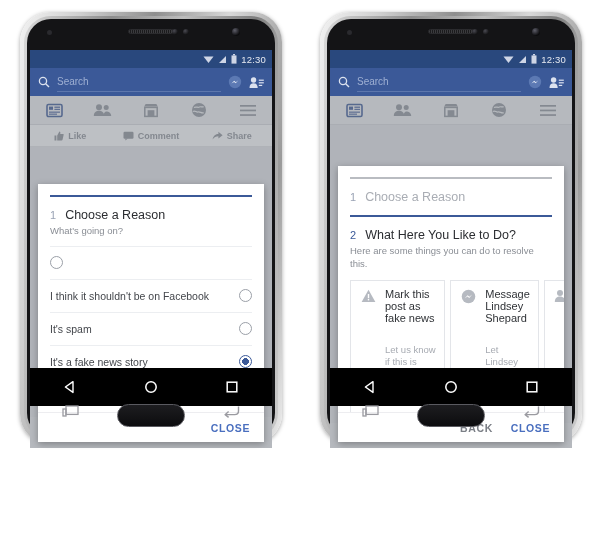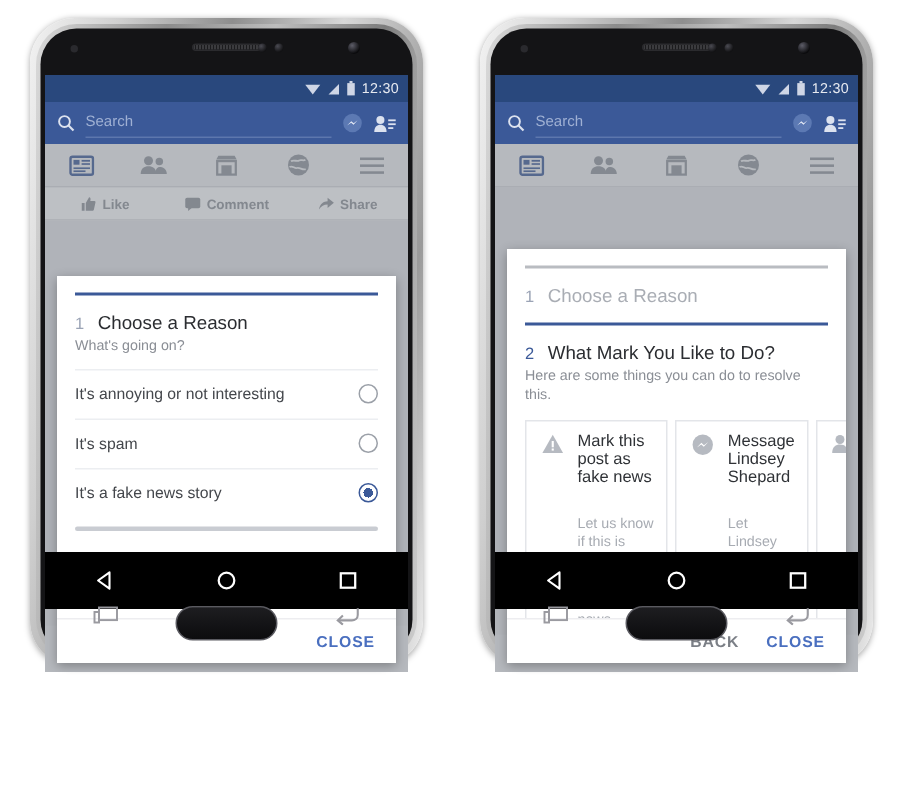--- a/index.html
+++ b/index.html
@@ -371,21 +371,24 @@
             <div class="rule blue"></div>
 
             <div class="step-head">
               <span class="step-num">1</span>
               <span class="step-title">Choose a Reason</span>
             </div>
             <div class="step-sub">What's going on?</div>
 
             <div class="radio-list">
               <div class="radio-row">
-                <span class="radio-label">It's annoying or not interesting</span>
+                <span class="radio"></span>
+              </div>
+              <div class="radio-row">
+                <span class="radio-label">I think it shouldn't be on Facebook</span>
                 <span class="radio"></span>
               </div>
               <div class="radio-row">
                 <span class="radio-label">It's spam</span>
                 <span class="radio"></span>
               </div>
               <div class="radio-row">
                 <span class="radio-label">It's a fake news story</span>
                 <span class="radio on"></span>
               </div>
@@ -578,21 +581,21 @@
 
             <div class="step-head">
               <span class="step-num">1</span>
               <span class="step-title muted">Choose a Reason</span>
             </div>
 
             <div class="rule blue"></div>
 
             <div class="step-head">
               <span class="step-num active">2</span>
-              <span class="step-title">What Mark You Like to Do?</span>
+              <span class="step-title">What Here You Like to Do?</span>
             </div>
             <div class="step-sub">Here are some things you can do to resolve this.</div>
 
             <div class="cards">
               <div class="card">
                 <span class="card-icon">
                   <svg width="15" height="14" viewBox="0 0 15 14">
                       <path d="M7.5 0.8 L14.4 13 L0.6 13 Z" fill="#b6bac1"></path>
                       <rect x="6.8" y="5" width="1.4" height="4.2" fill="#ffffff"></rect>
                       <rect x="6.8" y="10" width="1.4" height="1.4" fill="#ffffff"></rect>

